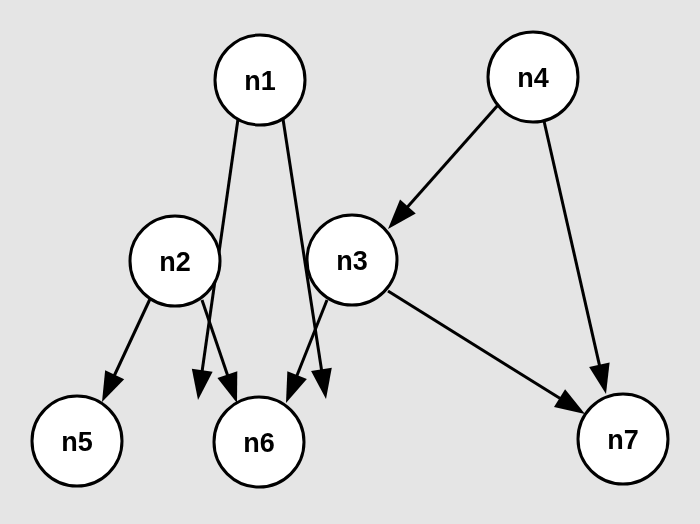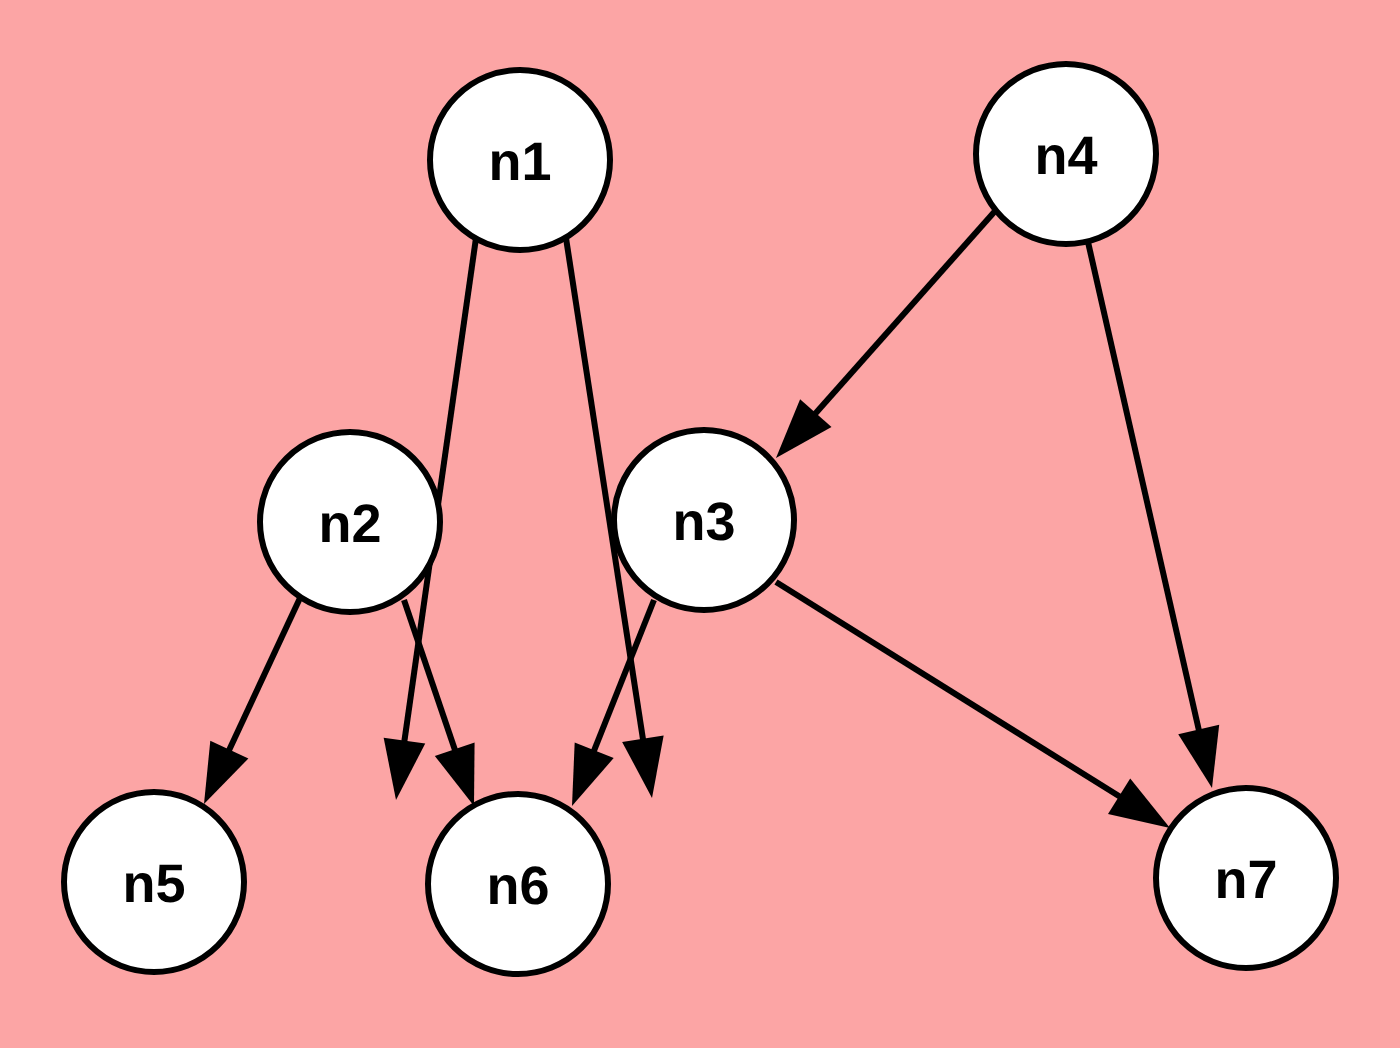--- a/index.html
+++ b/index.html
@@ -10,21 +10,21 @@
   body {
     width: 700px;
     height: 524px;
     overflow: hidden;
     font-family: "Liberation Sans", sans-serif;
   }
   #graph-canvas {
     position: relative;
     width: 700px;
     height: 524px;
-    background: #fca5a5;
+    background: #e5e5e5;
     text-align: right;
   }
   #graph-svg {
     display: block;
     width: 700px;
     height: 524px;
   }
   .edge-line {
     stroke: #000000;
     stroke-width: 3;

